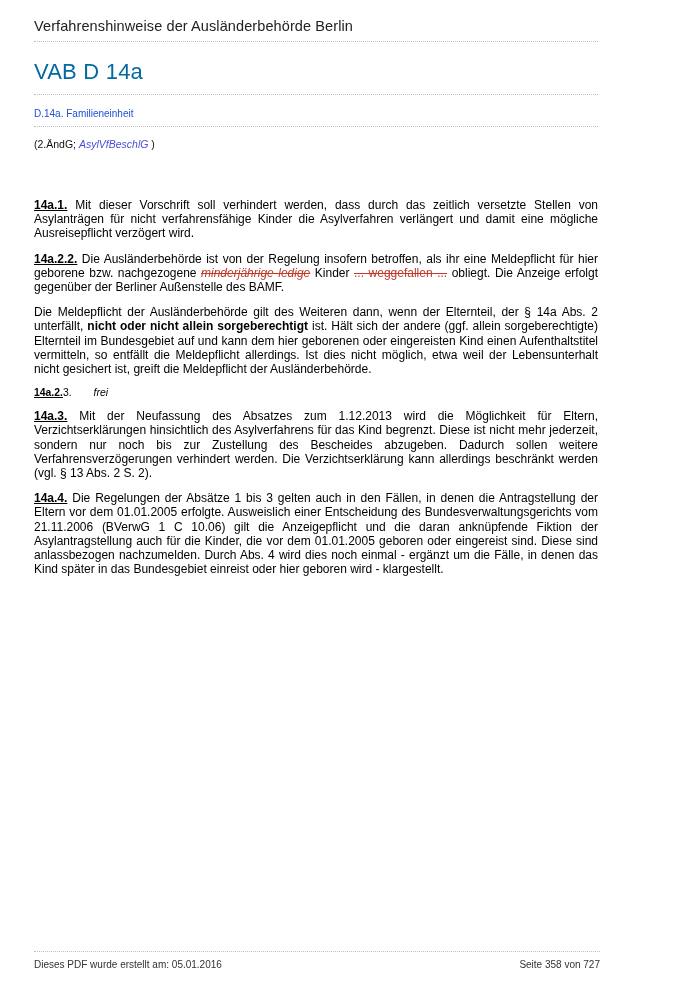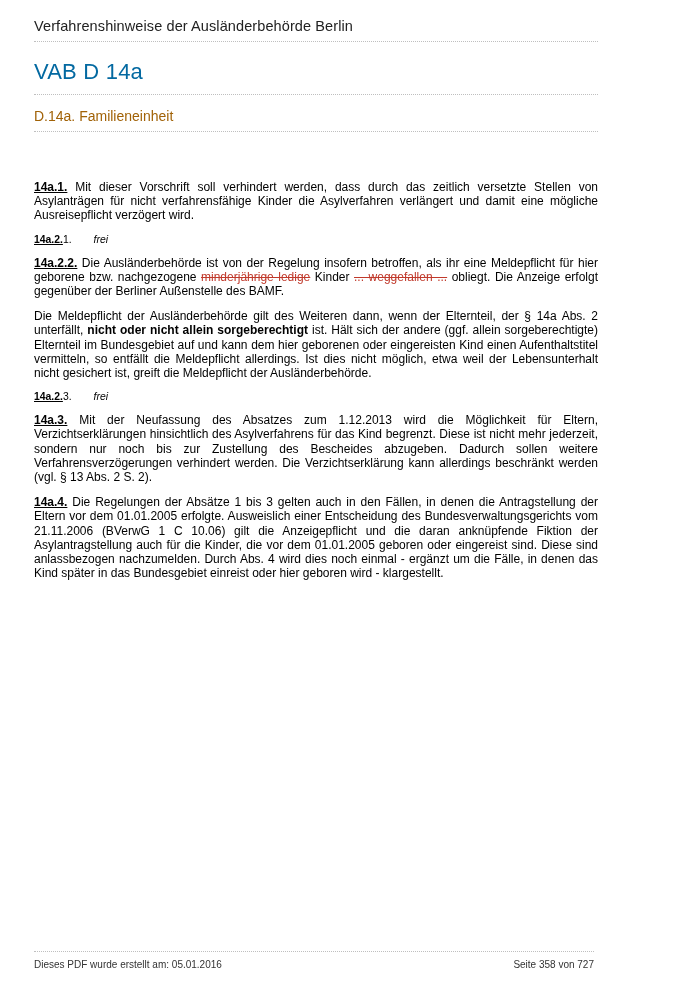--- a/index.html
+++ b/index.html
@@ -30,22 +30,22 @@
   }
   .doc-title {
     font-size: 22px;
     color: #0369a1;
     padding-top: 17px;
     padding-bottom: 9px;
     border-bottom: 1px dotted #bfbfbf;
     letter-spacing: 0.2px;
   }
   .doc-subtitle {
-    font-size: 14px;
-    color: #a16207;
+    font-size: 10px;
+    color: #1d4ed8;
     padding-top: 13px;
     padding-bottom: 7px;
     border-bottom: 1px dotted #bfbfbf;
   }
   .doc-meta {
     font-size: 10.5px;
     color: #111111;
     padding-top: 11px;
   }
   .doc-meta .cite {
@@ -74,58 +74,59 @@
     font-size: 10.4px;
     margin: 0 0 11px 0;
   }
   .frei {
     font-style: italic;
     padding-left: 22px;
   }
   .strike-red {
     color: #c0392b;
     text-decoration: line-through;
+    font-style: italic;
   }
   .strike-red-plain {
     color: #c0392b;
     text-decoration: line-through;
   }
   b.bold {
     font-weight: bold;
   }
   .footer {
     position: absolute;
     left: 34px;
-    right: 38px;
+    right: 32px;
     bottom: 20px;
     border-top: 1px dotted #bfbfbf;
     padding-top: 7px;
     font-size: 10px;
     color: #333333;
     display: flex;
     justify-content: space-between;
   }
 </style>
 </head>
 <body>
 
 <div class="page">
 
   <div class="doc-header">Verfahrenshinweise der Ausländerbehörde Berlin</div>
 
   <div class="doc-title">VAB D 14a</div>
 
   <div class="doc-subtitle">D.14a. Familieneinheit</div>
 
+  <div class="doc-meta"><span>(2.ÄndG; </span><span class="cite">AsylVfBeschlG</span><span> )</span></div>
 
   <div class="body-area">
 
     <p class="para"><span class="num">14a.1.</span> <span>Mit dieser Vorschrift soll verhindert werden, dass durch das zeitlich versetzte Stellen von Asylanträgen für nicht verfahrensfähige Kinder die Asylverfahren verlängert und damit eine mögliche Ausreisepflicht verzögert wird.</span></p>
 
-    <div class="freiline"><span class="num">14a.2.</span><span class="num-plain">1.</span><span class="frei">frei</span></div>
 
     <p class="para"><span class="num">14a.2.2.</span> <span>Die Ausländerbehörde ist von der Regelung insofern betroffen, als ihr eine Meldepflicht für hier geborene bzw. nachgezogene </span><span class="strike-red">minderjährige ledige</span><span> Kinder </span><span class="strike-red-plain">... weggefallen ...</span><span> obliegt. Die Anzeige erfolgt gegenüber der Berliner Außenstelle des BAMF.</span></p>
 
     <p class="para"><span>Die Meldepflicht der Ausländerbehörde gilt des Weiteren dann, wenn der Elternteil, der § 14a Abs. 2 unterfällt, </span><b class="bold">nicht oder nicht allein sorgeberechtigt</b><span> ist. Hält sich der andere (ggf. allein sorgeberechtigte) Elternteil im Bundesgebiet auf und kann dem hier geborenen oder eingereisten Kind einen Aufenthaltstitel vermitteln, so entfällt die Meldepflicht allerdings. Ist dies nicht möglich, etwa weil der Lebensunterhalt nicht gesichert ist, greift die Meldepflicht der Ausländerbehörde.</span></p>
 
     <div class="freiline"><span class="num">14a.2.</span><span class="num-plain">3.</span><span class="frei">frei</span></div>
 
     <p class="para"><span class="num">14a.3.</span> <span>Mit der Neufassung des Absatzes zum 1.12.2013 wird die Möglichkeit für Eltern, Verzichtserklärungen hinsichtlich des Asylverfahrens für das Kind begrenzt. Diese ist nicht mehr jederzeit, sondern nur noch bis zur Zustellung des Bescheides abzugeben. Dadurch sollen weitere Verfahrensverzögerungen verhindert werden. Die Verzichtserklärung kann allerdings beschränkt werden (vgl. § 13 Abs. 2 S. 2).</span></p>
 
     <p class="para"><span class="num">14a.4.</span> <span>Die Regelungen der Absätze 1 bis 3 gelten auch in den Fällen, in denen die Antragstellung der Eltern vor dem 01.01.2005 erfolgte. Ausweislich einer Entscheidung des Bundesverwaltungsgerichts vom 21.11.2006 (BVerwG 1 C 10.06) gilt die Anzeigepflicht und die daran anknüpfende Fiktion der Asylantragstellung auch für die Kinder, die vor dem 01.01.2005 geboren oder eingereist sind. Diese sind anlassbezogen nachzumelden. Durch Abs. 4 wird dies noch einmal -  ergänzt um die Fälle, in denen das Kind später in das Bundesgebiet einreist oder hier geboren wird - klargestellt.</span></p>

